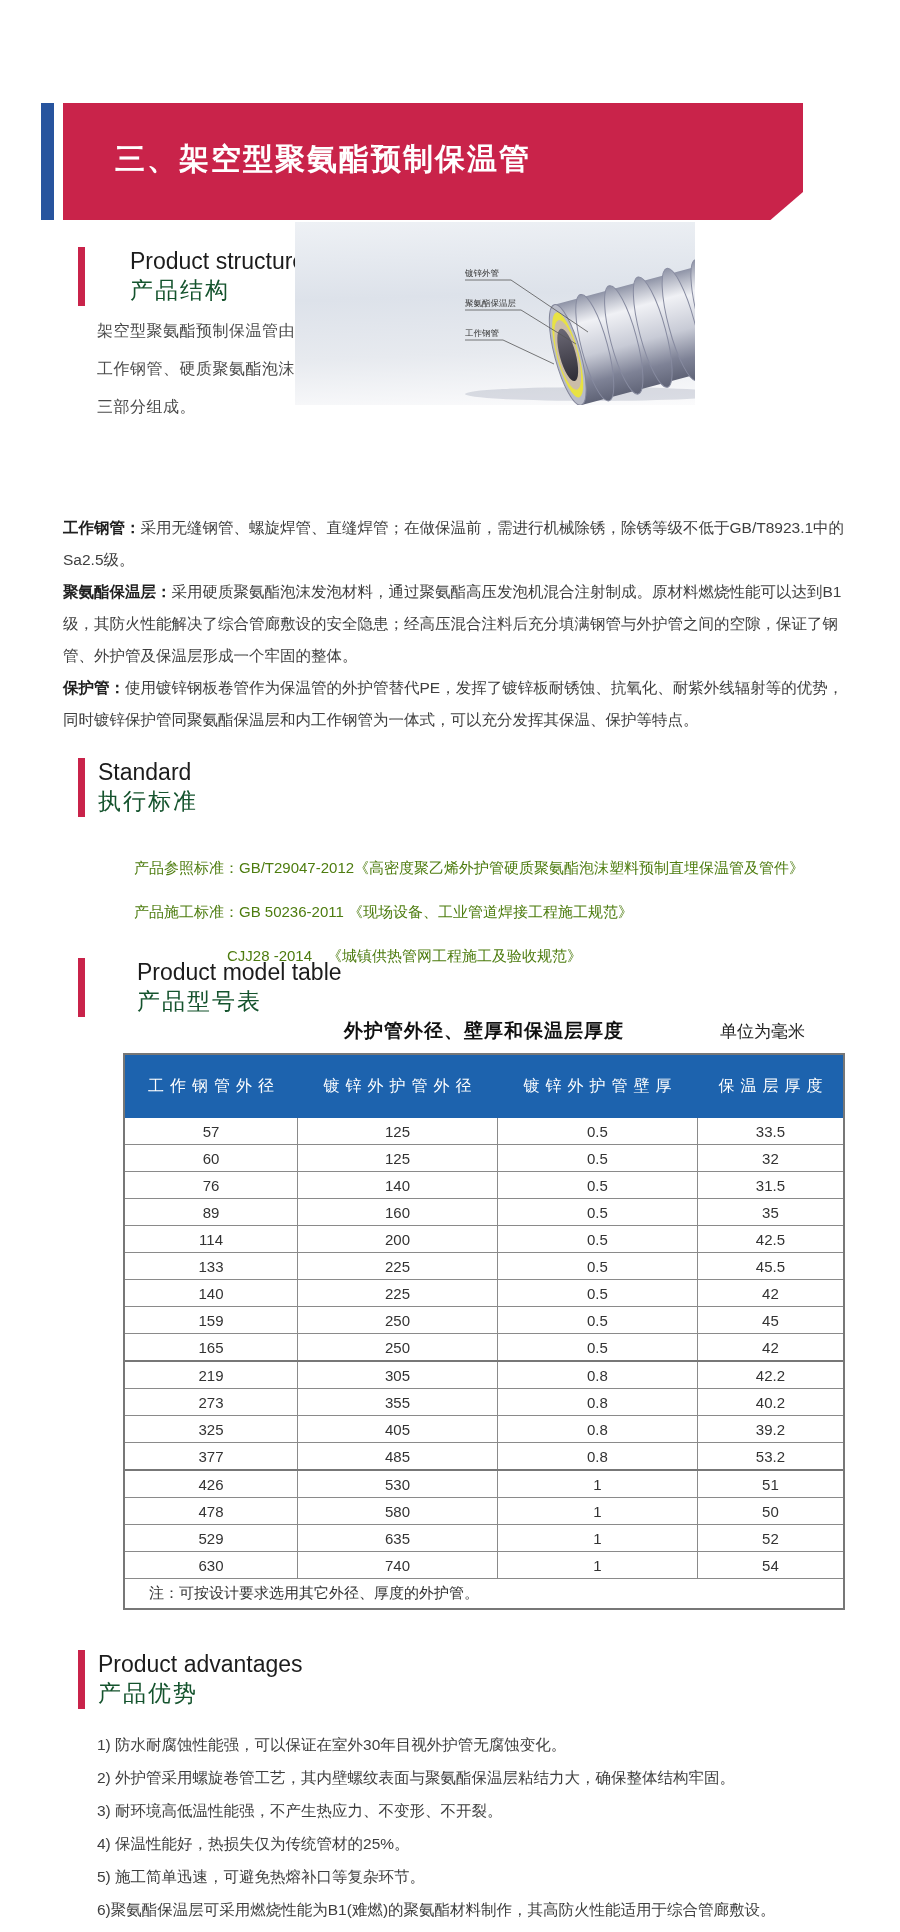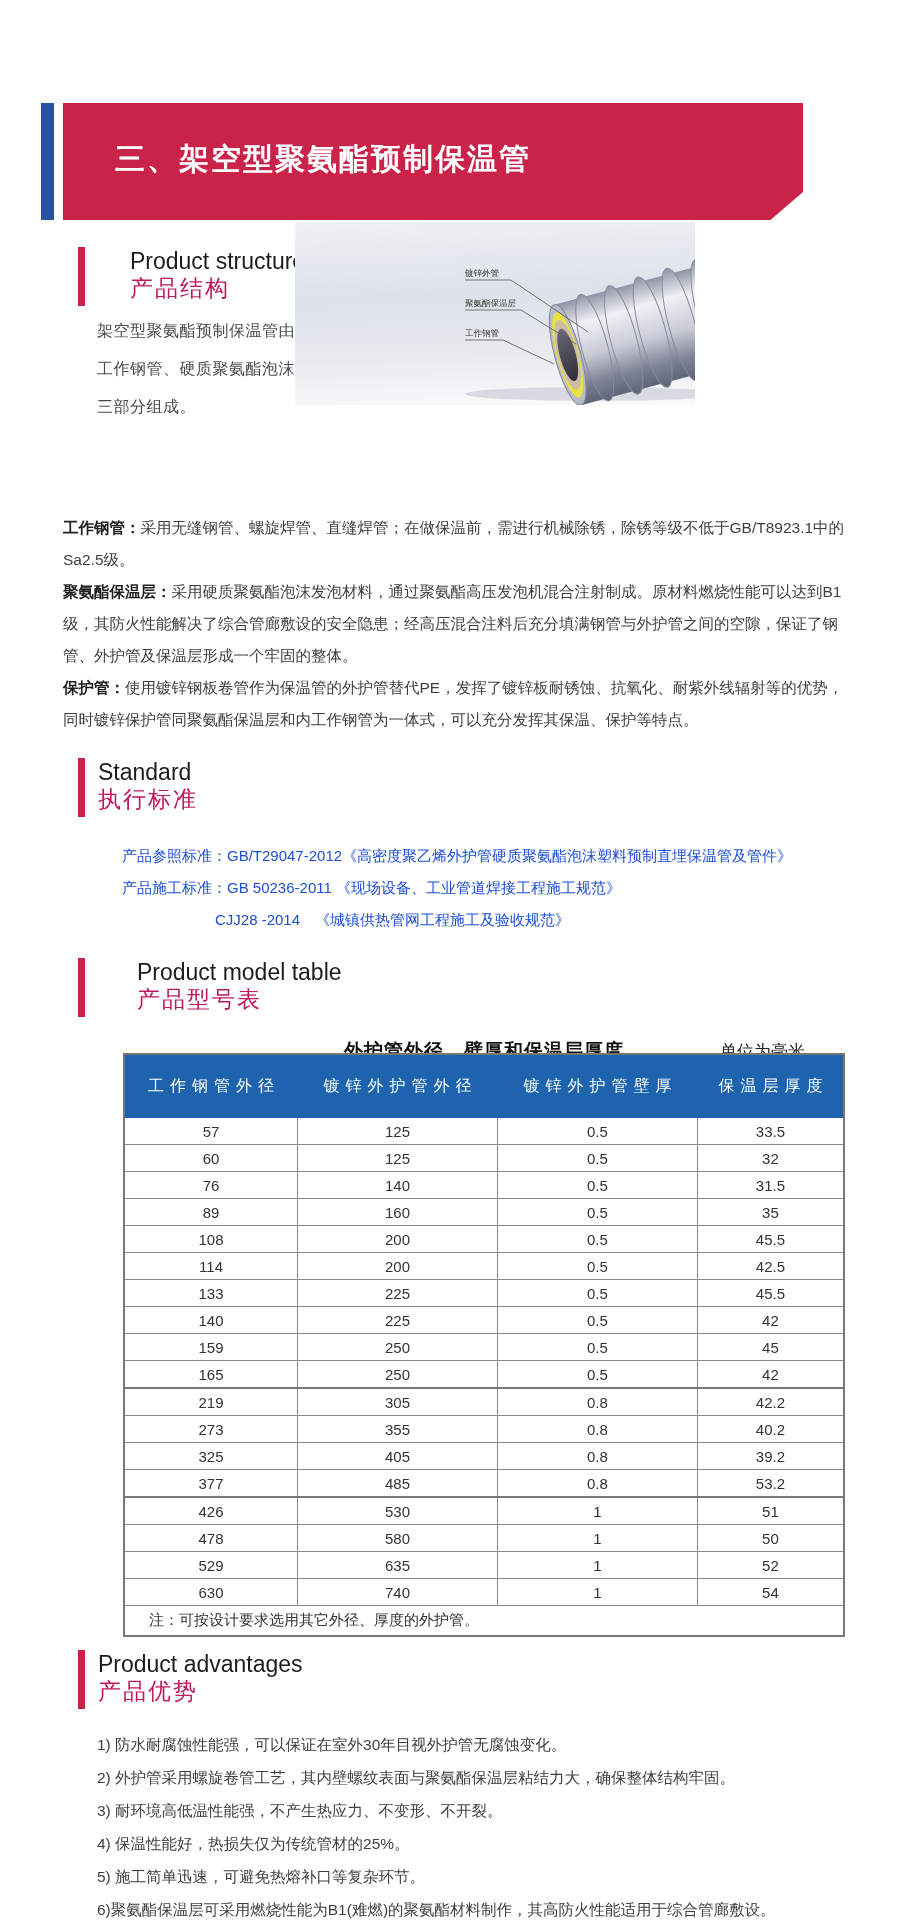--- a/index.html
+++ b/index.html
@@ -12,42 +12,42 @@
   .banner{
     position:absolute;left:63px;top:103px;width:740px;height:117px;background:#c9234a;
     clip-path:polygon(0 0,100% 0,100% 76%,95.6% 100%,0 100%);
     font-family:Liberation Mono, monospace;
   }
   .banner h1{margin:0;padding-left:52px;line-height:117px;font-size:30px;font-weight:700;color:#ffffff;letter-spacing:2px;}
   
   .sec-head{position:absolute;left:78px;display:flex;align-items:stretch;}
   .sec-head .bar{width:7px;background:#c9234a;margin-right:13px;}
   .sec-head .t-en{font-size:23px;line-height:28px;color:#1c1c1c;}
-  .sec-head .t-zh{font-size:23px;line-height:31px;color:#be185d;letter-spacing:2px;font-family:Liberation Mono, monospace;}
+  .sec-head .t-zh{font-size:23px;line-height:31px;color:#14532d;letter-spacing:2px;}
   .head-structure{top:247px;gap:32px;}
   .head-standard{top:758px;}
   .head-model{top:958px;gap:39px;}
   .head-adv{top:1650px;}
   
   .structure-desc{position:absolute;left:97px;top:312px;width:292px;margin:0;
     font-size:16px;line-height:38px;color:#4a4a4a;letter-spacing:0.5px;}
   .diagram{position:absolute;left:295px;top:222px;width:400px;height:183px;
     background:linear-gradient(178deg,#eef1f5 0%,#dde2ea 40%,#e7eaef 70%,#fbfbfc 100%);}
   .diagram svg{display:block;width:100%;height:100%;}
   .diagram text{font-size:8.5px;fill:#333;font-family:"Liberation Sans","DejaVu Sans",sans-serif;}
   
   .paragraphs{position:absolute;left:63px;top:512px;width:794px;}
   .paragraphs p{margin:0;font-size:15.5px;line-height:32px;color:#3e3e3e;}
   .paragraphs .plabel{font-weight:700;color:#1f1f1f;}
   
   .standards{position:absolute;left:122px;top:840px;width:760px;}
-  .standards p{margin:0;font-size:15px;line-height:32px;color:#1d4ed8;}
+  .standards p{margin:12px;font-size:15px;line-height:32px;color:#4d7c0f;}
   .standards p.indent{padding-left:93px;}
   
-  .tbl-title-row{position:absolute;left:123px;top:1018px;width:722px;margin-top:20px;}
+  .tbl-title-row{position:absolute;left:123px;top:1018px;width:722px;}
   .tbl-title{text-align:center;font-size:19px;font-weight:700;color:#111;letter-spacing:1px;}
   .tbl-unit{position:absolute;right:40px;top:2px;font-size:17px;font-weight:400;color:#222;}
   table.model{position:absolute;left:123px;top:1053px;width:722px;border-collapse:collapse;
     border:2px solid #777;}
   table.model th{
     height:60px;background:#1d63ae;color:#ffffff;font-size:16px;font-weight:400;
     letter-spacing:6px;text-indent:6px;border:1px solid #1d63ae;}
   table.model td{
     height:26px;text-align:center;font-size:15px;color:#333;
     border:1px solid #8a8a8a;padding:0;}
@@ -182,26 +182,20 @@
           <td>0.5</td>
           <td>31.5</td>
         </tr>
         <tr>
           <td>89</td>
           <td>160</td>
           <td>0.5</td>
           <td>35</td>
         </tr>
         <tr>
-          <td>108</td>
-          <td>200</td>
-          <td>0.5</td>
-          <td>45.5</td>
-        </tr>
-        <tr>
           <td>114</td>
           <td>200</td>
           <td>0.5</td>
           <td>42.5</td>
         </tr>
         <tr>
           <td>133</td>
           <td>225</td>
           <td>0.5</td>
           <td>45.5</td>

